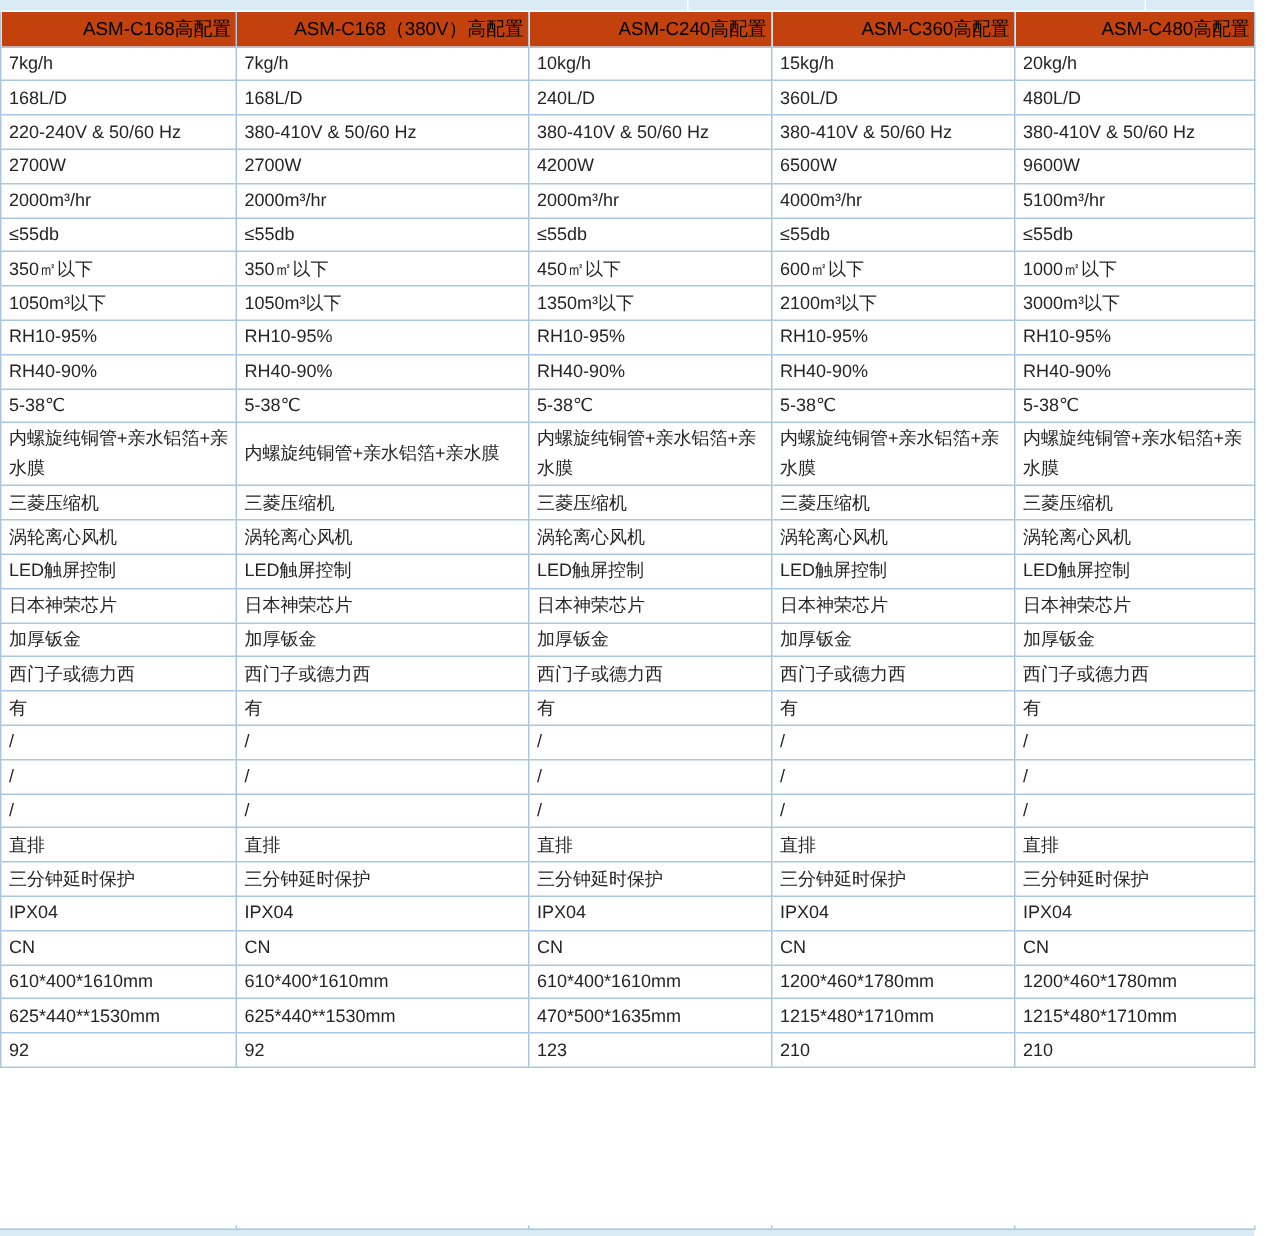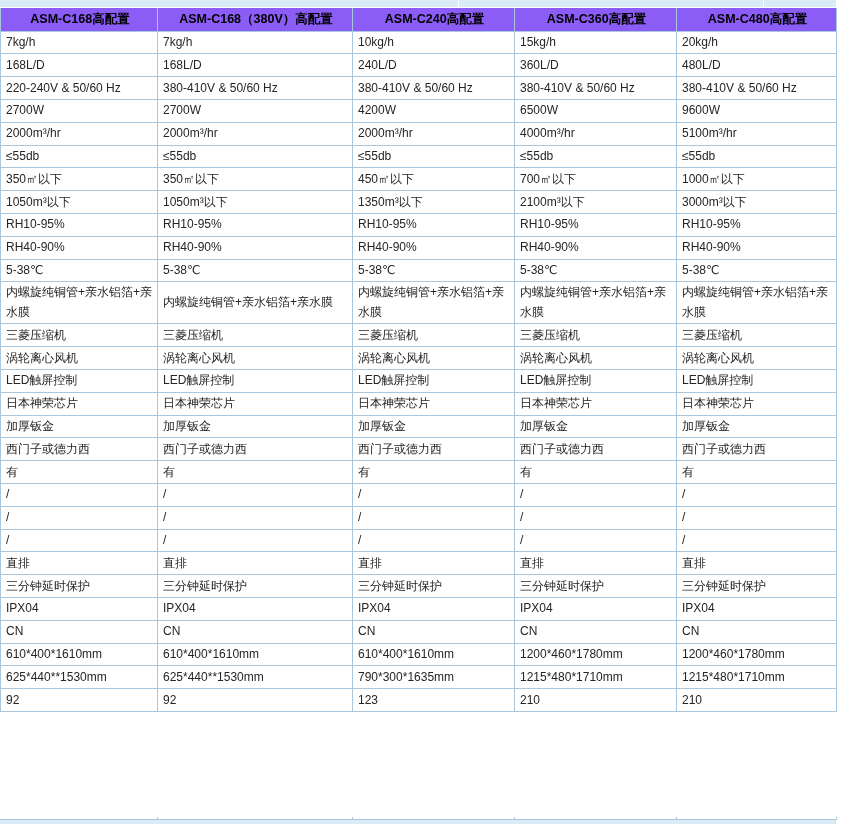--- a/index.html
+++ b/index.html
@@ -22,27 +22,27 @@
   .top-strip i.v2{left:763px;}
 
   table.spec{
     position:absolute;top:8px;left:0;
     width:836px;
     border-collapse:collapse;
     table-layout:fixed;
   }
   .spec th{
     height:22.6px;
-    background:#8b5cf6;
+    background:#c2410c;
     border:1px solid #aac7e2;
     border-top:none;
     font-size:12.5px;
-    font-weight:bold;
+    font-weight:normal;
     color:#000;
-    text-align:center;
+    text-align:right;
     padding:0 3px 0 5px;
     white-space:nowrap;
     overflow:hidden;
   }
   .spec td{
     height:20.8px;
     border:1px solid #aac7e2;
     font-size:12px;
     line-height:20px;
     color:#252525;
@@ -135,21 +135,21 @@
           <td>≤55db</td>
           <td>≤55db</td>
           <td>≤55db</td>
           <td>≤55db</td>
           <td>≤55db</td>
         </tr>
         <tr>
           <td>350㎡以下</td>
           <td>350㎡以下</td>
           <td>450㎡以下</td>
-          <td>700㎡以下</td>
+          <td>600㎡以下</td>
           <td>1000㎡以下</td>
         </tr>
         <tr>
           <td>1050m³以下</td>
           <td>1050m³以下</td>
           <td>1350m³以下</td>
           <td>2100m³以下</td>
           <td>3000m³以下</td>
         </tr>
         <tr>
@@ -281,21 +281,21 @@
         <tr>
           <td>610*400*1610mm</td>
           <td>610*400*1610mm</td>
           <td>610*400*1610mm</td>
           <td>1200*460*1780mm</td>
           <td>1200*460*1780mm</td>
         </tr>
         <tr>
           <td>625*440**1530mm</td>
           <td>625*440**1530mm</td>
-          <td>790*300*1635mm</td>
+          <td>470*500*1635mm</td>
           <td>1215*480*1710mm</td>
           <td>1215*480*1710mm</td>
         </tr>
         <tr>
           <td>92</td>
           <td>92</td>
           <td>123</td>
           <td>210</td>
           <td>210</td>
         </tr>

